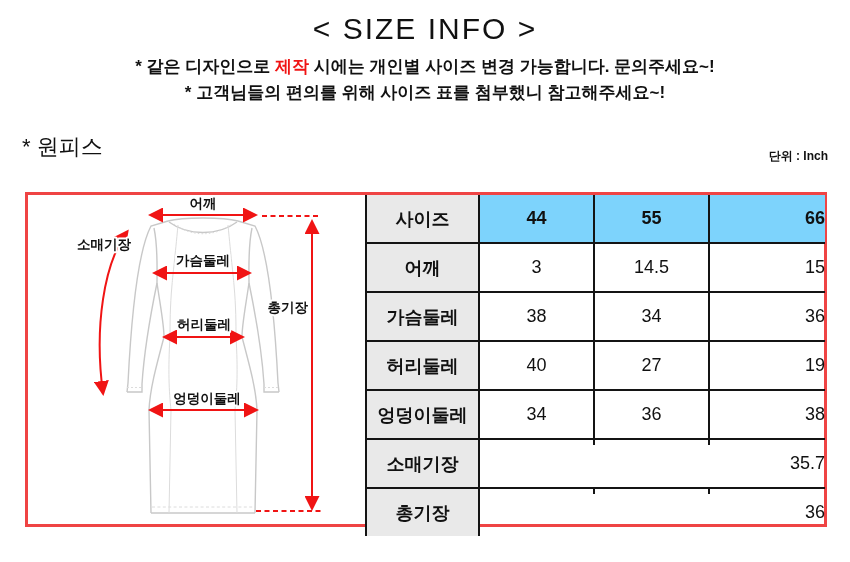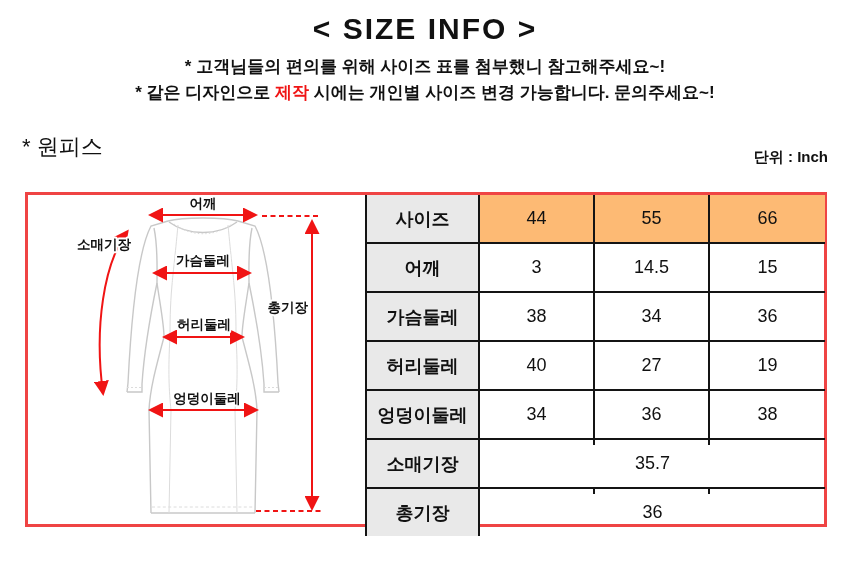--- a/index.html
+++ b/index.html
@@ -2,63 +2,63 @@
 <html><head>
 <meta charset="utf-8">
 <style>
   html,body{margin:0;padding:0;}
   body{
     width:850px;height:562px;position:relative;background:#ffffff;
     font-family:"Liberation Sans","DejaVu Sans",sans-serif;color:#111;
     overflow:hidden;
   }
   .page-title{
-    text-align:center;margin-top:12px;font-size:30px;font-weight:bold;
+    text-align:center;margin-top:12px;font-size:30px;font-weight:normal;
     letter-spacing:2px;color:#111;
   }
   .notes{margin-top:8px;text-align:center;font-size:17px;font-weight:bold;line-height:26px;}
   .red-text{color:#f01414;}
   .section-title{position:absolute;left:22px;top:132px;font-size:22px;font-weight:normal;}
-  .unit-label{position:absolute;right:22px;top:148px;font-size:15px;font-weight:bold;margin-left:8px;}
+  .unit-label{position:absolute;right:22px;top:148px;font-size:12px;font-weight:bold;margin-left:8px;}
   .main-box{
     position:absolute;left:25px;top:192px;width:802px;height:335px;
     border:3px solid #ef4444;box-sizing:border-box;background:#fff;
   }
   .diagram-wrap{position:absolute;left:0;top:0;width:337px;height:329px;}
   table.size-table{
     position:absolute;left:337px;top:0;width:459px;height:329px;
     border-collapse:collapse;table-layout:fixed;
   }
   table.size-table td{
     border:2px solid #141414;text-align:center;vertical-align:middle;
     padding:0;height:47px;position:relative;font-size:18px;
   }
   table.size-table tr:first-child td{border-top:none;}
   table.size-table tr:last-child td{border-bottom:none;}
-  table.size-table td:last-child{border-right:none;}
+  table.size-table td:last-child{border-right:none;text-align:right;}
   td.row-label{background:#e9e9e9;font-weight:bold;font-size:17px;}
-  td.size-cell{background:#fdba74;}
+  td.size-cell{background:#7dd3fc;font-weight:bold;}
   .tick{
     position:absolute;top:0;width:2px;height:5px;background:#141414;
   }
   .tick.t1{left:113px;} .tick.t2{left:228px;}
   svg text{
     font-family:"Liberation Sans","DejaVu Sans",sans-serif;
     font-size:13.5px;font-weight:bold;fill:#111;
     paint-order:stroke;stroke:#ffffff;stroke-width:4px;stroke-linejoin:round;
   }
 </style>
 </head>
 <body>
 
 <div class="page-title">&lt; SIZE INFO &gt;</div>
 
 <div class="notes">
+  <div><span>* 같은 디자인으로 </span><span class="red-text">제작</span><span> 시에는 개인별 사이즈 변경 가능합니다. 문의주세요~!</span></div>
   <div>* 고객님들의 편의를 위해 사이즈 표를 첨부했니 참고해주세요~!</div>
-  <div><span>* 같은 디자인으로 </span><span class="red-text">제작</span><span> 시에는 개인별 사이즈 변경 가능합니다. 문의주세요~!</span></div>
 </div>
 
 <div class="section-title">* 원피스</div>
 <div class="unit-label">단위 : Inch</div>
 
 <div class="main-box">
 
   <div class="diagram-wrap">
     <svg width="337" height="329" viewBox="0 0 337 329">
       <defs>

